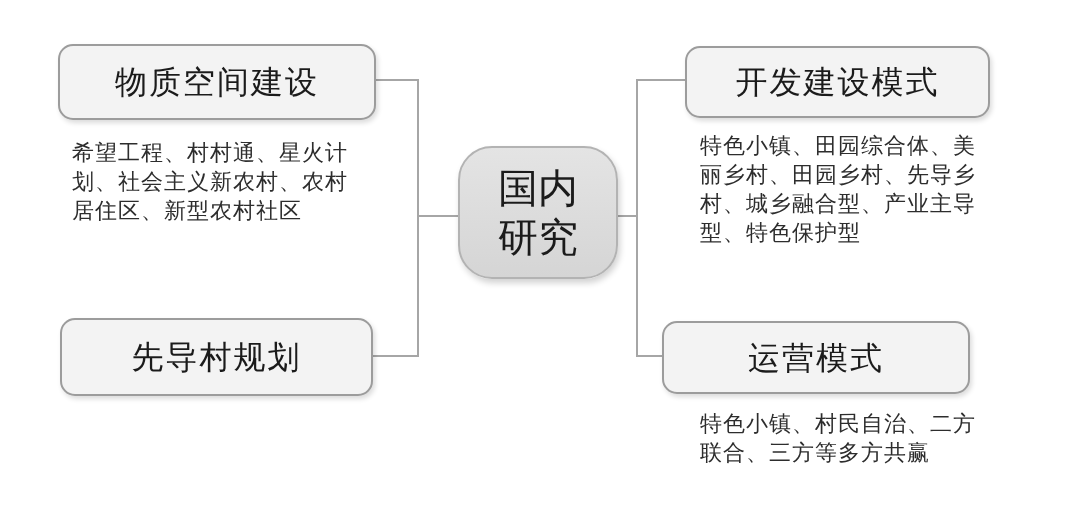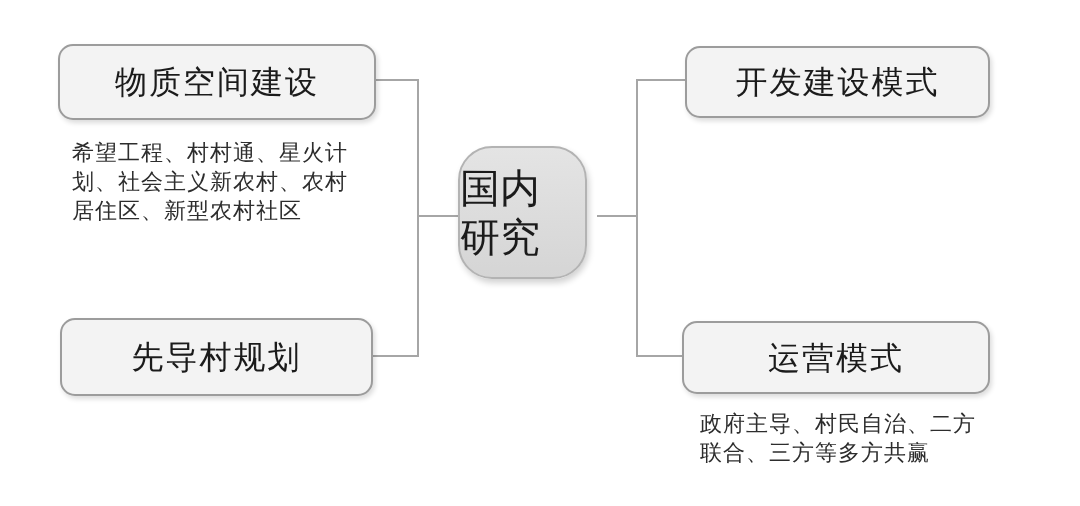--- a/index.html
+++ b/index.html
@@ -28,43 +28,43 @@
     border-radius: 15px;
     display: flex; align-items: center; justify-content: center;
     box-shadow: 2px 3px 5px rgba(0,0,0,0.14);
   }
   .node-title {
     font-size: 32px; font-weight: 500; color: var(--title-text);
     letter-spacing: 2px; white-space: nowrap; line-height: 1;
   }
   .center-node {
     position: absolute;
-    left: 458px; top: 146px; width: 129px; height: 133px;
+    left: 458px; top: 146px; width: 160px; height: 133px;
     background: linear-gradient(180deg, var(--center-fill-top), var(--center-fill-bottom));
     border: 2px solid var(--center-border);
     border-radius: 34px;
-    display: flex; align-items: center; 
+    display: flex; align-items: center; justify-content: center;
     box-shadow: 2px 4px 6px rgba(0,0,0,0.18);
   }
   .center-label {
     font-size: 40px; font-weight: 500; color: var(--title-text);
     line-height: 1.22; text-align: center; white-space: pre-line;
   }
   .desc {
     position: absolute;
     font-size: 22px; color: var(--desc-text);
     line-height: 29px; white-space: pre-line; letter-spacing: 1px;
   }
   .connector { position: absolute; background: var(--line); }
 
   
   .box-tl { left: 58px;  top: 44px;  width: 318px; height: 76px; }
   .box-bl { left: 60px;  top: 318px; width: 313px; height: 78px; }
   .box-tr { left: 685px; top: 46px;  width: 305px; height: 72px; }
-  .box-br { left: 682px; top: 321px; width: 308px; height: 73px; }
+  .box-br { left: 662px; top: 321px; width: 308px; height: 73px; }
 
   .desc-tl { left: 72px;  top: 138px; width: 340px; }
   .desc-tr { left: 700px; top: 131px; width: 350px; }
   .desc-br { left: 700px; top: 409px; width: 350px; }
 
   
   .c-left-v      { left: 417px; top: 79px;  width: 2px;  height: 278px; }
   .c-left-top    { left: 376px; top: 79px;  width: 42px;  height: 2px; }
   .c-left-mid    { left: 419px; top: 215px; width: 39px;  height: 2px; }
   .c-left-bottom { left: 373px; top: 355px; width: 45px;  height: 2px; }
@@ -100,20 +100,24 @@
 划、社会主义新农村、农村
 居住区、新型农村社区</div>
 
   <div class="node-box box-tr">
     <span class="node-title">开发建设模式</span>
   </div>
 
   <div class="node-box box-bl">
     <span class="node-title">先导村规划</span>
   </div>
+  <div class="desc desc-tr">特色小镇、田园综合体、美
+丽乡村、田园乡村、先导乡
+村、城乡融合型、产业主导
+型、特色保护型</div>
 
   <div class="node-box box-br">
     <span class="node-title">运营模式</span>
   </div>
-  <div class="desc desc-br">政府主导、村民自治、二方
+  <div class="desc desc-br">特色小镇、村民自治、二方
 联合、三方等多方共赢</div>
 
 </div>
 
 </body></html>

